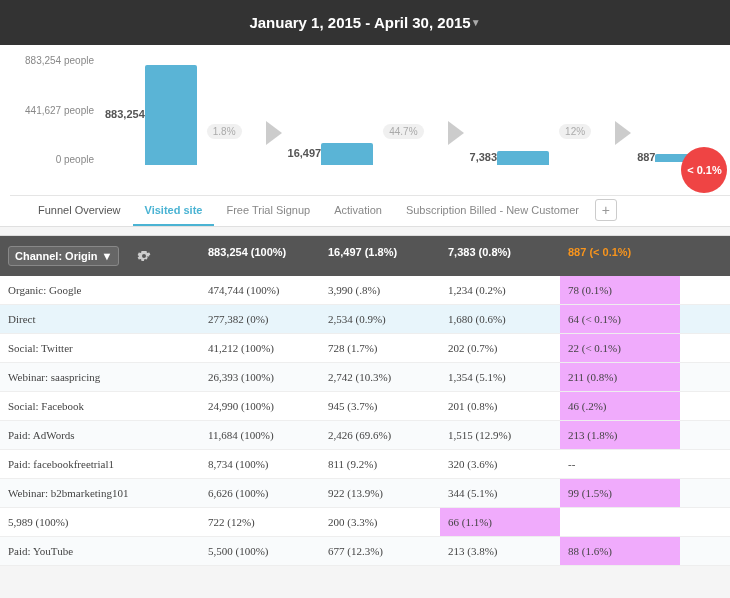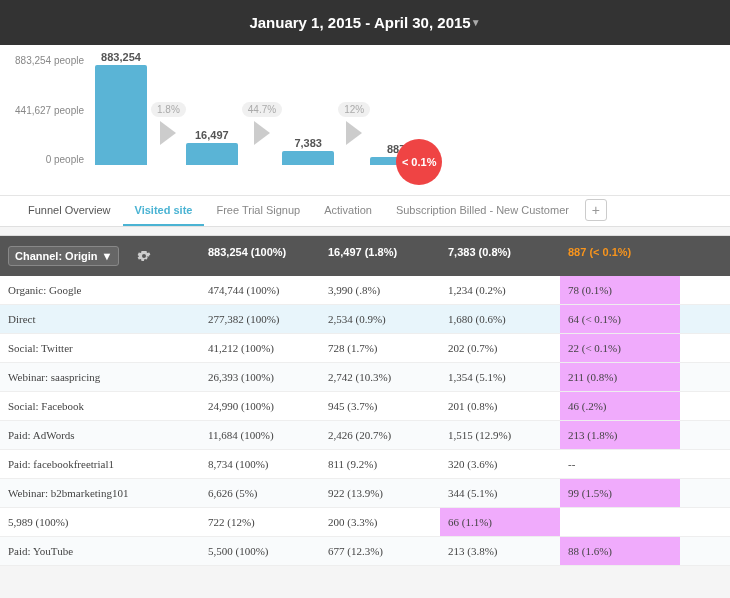--- a/index.html
+++ b/index.html
@@ -16,20 +16,21 @@
       align-items: center;
     }
     .header-arrow {
       font-size: 10px;
       color: #aaa;
     }
 
     .funnel-section {
       background: #fff;
       border-bottom: 1px solid #e0e0e0;
+      padding-left: 10px;
     }
 
     .chart-area {
       padding: 10px 16px 0 16px;
       position: relative;
       height: 150px;
     }
 
     .y-axis-labels {
       position: absolute;
@@ -53,45 +54,46 @@
       left: 95px;
       top: 10px;
       right: 16px;
       height: 110px;
       display: flex;
       align-items: flex-end;
     }
 
     .bar-container {
       display: flex;
-      flex-direction: column;
+      flex-direction: row;
       align-items: center;
       margin-right: 4px;
     }
 
     .bar-value-label {
       font-size: 11px;
       color: #555;
       font-weight: bold;
       margin-bottom: 2px;
     }
 
     .bar {
       width: 52px;
       background: #5ab4d6;
       border-radius: 2px 2px 0 0;
     }
 
     .arrow-container {
       display: flex;
-      flex-direction: column;
+      flex-direction: row;
       align-items: center;
       justify-content: center;
-      margin: 0 0;
+      margin: 0 6px;
       padding-bottom: 20px;
+      gap: 24px;
     }
 
     .arrow-label {
       font-size: 10px;
       color: #aaa;
       background: #f0f0f0;
       border-radius: 10px;
       padding: 2px 6px;
       margin-bottom: 4px;
     }
@@ -341,21 +343,21 @@
       <div class="data-row">
       <div class="cell row-label">Organic: Google</div>
       <div class="cell">474,744 (100%)</div>
       <div class="cell">3,990 (.8%)</div>
       <div class="cell">1,234 (0.2%)</div>
       <div class="cell orange-cell">78 (0.1%)</div>
       <div class="cell"></div>
     </div>
       <div class="data-row selected">
       <div class="cell row-label">Direct</div>
-      <div class="cell">277,382 (100%)</div>
+      <div class="cell">277,382 (0%)</div>
       <div class="cell">2,534 (0.9%)</div>
       <div class="cell">1,680 (0.6%)</div>
       <div class="cell orange-cell">64 (&lt; 0.1%)</div>
       <div class="cell"></div>
     </div>
       <div class="data-row">
       <div class="cell row-label">Social: Twitter</div>
       <div class="cell">41,212 (100%)</div>
       <div class="cell">728 (1.7%)</div>
       <div class="cell">202 (0.7%)</div>
@@ -374,36 +376,36 @@
       <div class="cell row-label">Social: Facebook</div>
       <div class="cell">24,990 (100%)</div>
       <div class="cell">945 (3.7%)</div>
       <div class="cell">201 (0.8%)</div>
       <div class="cell orange-cell">46 (.2%)</div>
       <div class="cell"></div>
     </div>
       <div class="data-row">
       <div class="cell row-label">Paid: AdWords</div>
       <div class="cell">11,684 (100%)</div>
-      <div class="cell">2,426 (20.7%)</div>
+      <div class="cell">2,426 (69.6%)</div>
       <div class="cell">1,515 (12.9%)</div>
       <div class="cell orange-cell">213 (1.8%)</div>
       <div class="cell"></div>
     </div>
       <div class="data-row">
       <div class="cell row-label">Paid: facebookfreetrial1</div>
       <div class="cell">8,734 (100%)</div>
       <div class="cell">811 (9.2%)</div>
       <div class="cell">320 (3.6%)</div>
       <div class="cell">--</div>
       <div class="cell"></div>
     </div>
       <div class="data-row">
       <div class="cell row-label">Webinar: b2bmarketing101</div>
-      <div class="cell">6,626 (5%)</div>
+      <div class="cell">6,626 (100%)</div>
       <div class="cell">922 (13.9%)</div>
       <div class="cell">344 (5.1%)</div>
       <div class="cell orange-cell">99 (1.5%)</div>
       <div class="cell"></div>
     </div>
       <div class="data-row">
       <div class="cell">5,989 (100%)</div>
       <div class="cell">722 (12%)</div>
       <div class="cell">200 (3.3%)</div>
       <div class="cell orange-cell">66 (1.1%)</div>

